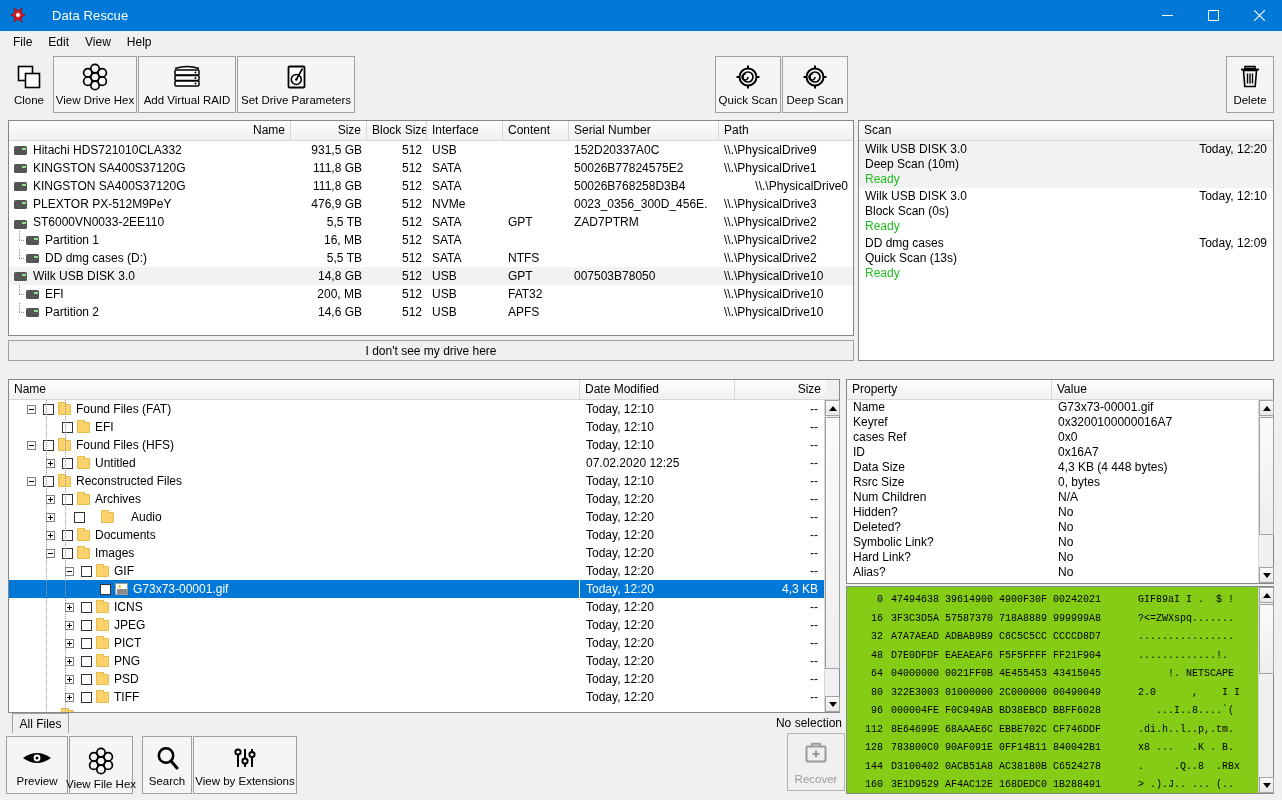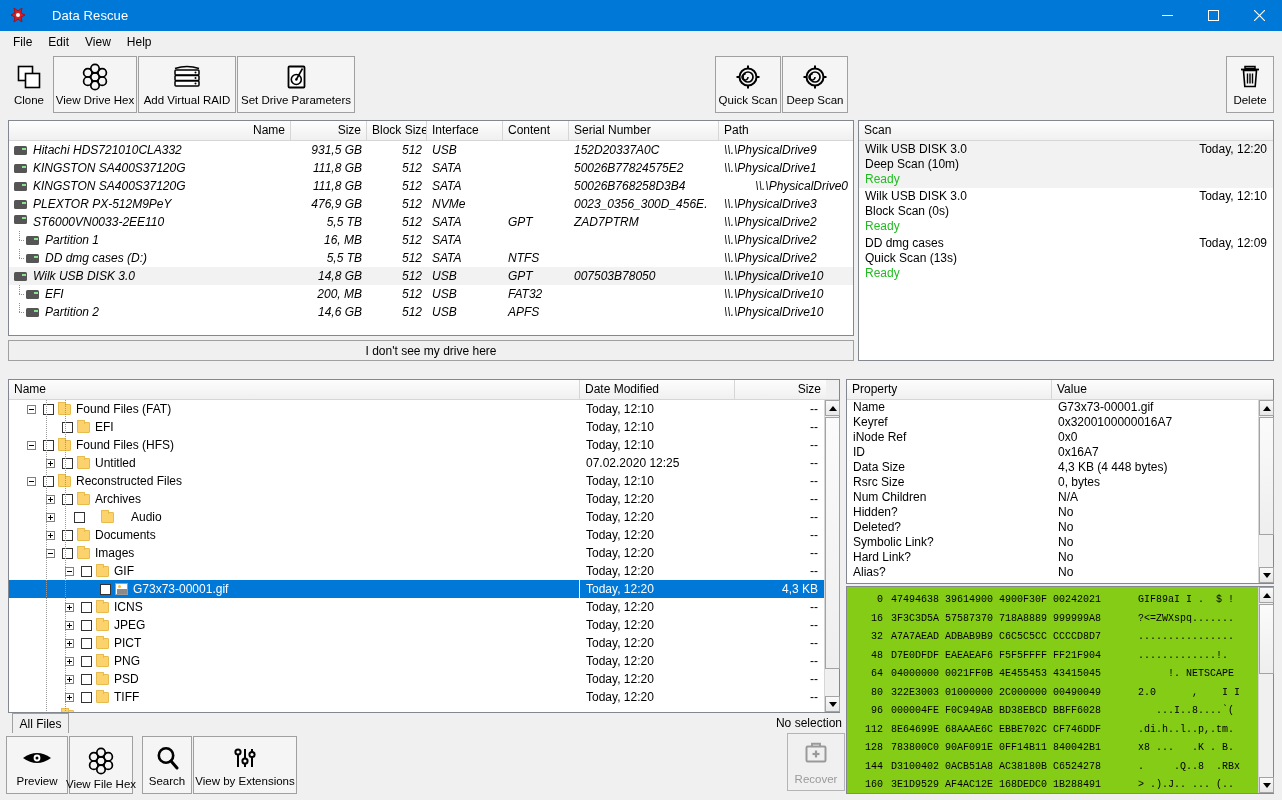--- a/index.html
+++ b/index.html
@@ -49,21 +49,21 @@
   }
   .hcell {
     font-size:12px; line-height:19px; padding:0 5px;
     border-right:1px solid #d6d6d6; overflow:hidden; white-space:nowrap;
     background:linear-gradient(#fdfdfd,#f0f0f0);
   }
   .hcell.right { text-align:right; }
   
   #drivepanel { left:8px; top:120px; width:846px; height:216px; }
   #drivebody { position:absolute; top:20px; left:0; right:0; bottom:0; overflow:hidden; }
-  .drow { height:18px; display:flex; align-items:center; font-size:12px;font-style:italic; }
+  .drow { height:18px; display:flex; align-items:center; font-size:12px; }
   .drow.sel { background:#f2f2f2; }
   .dcell { padding:0 5px; white-space:nowrap; overflow:hidden; }
   .dcell.right { text-align:right; }
   .diskicon { width:13px; height:9px; flex:none; position:relative; }
   .diskicon i { position:absolute; inset:0; background:#555; border-radius:1.5px; }
   .diskicon i:after {
     content:""; position:absolute; right:1.5px; top:2px; width:4px; height:2px;
     background:#8fe08f;
   }
   .treepipe { width:12px; height:18px; position:relative; flex:none; }
@@ -397,21 +397,21 @@
           <span style="margin-left: 6px;">PLEXTOR PX-512M9PeY</span>
         </div>
         <div class="dcell right" style="width: 76px;">476,9 GB</div>
         <div class="dcell right" style="width: 60px;">512</div>
         <div class="dcell" style="width: 76px;">NVMe</div>
         <div class="dcell" style="width: 66px;"></div>
         <div class="dcell" style="width: 150px;">0023_0356_300D_456E.</div>
         <div class="dcell" style="width: 134px;">\\.\PhysicalDrive3</div>
       </div>
       <div class="drow">
-        <div class="dcell" style="width: 282px; display: flex; align-items: flex-start;">
+        <div class="dcell" style="width: 282px; display: flex; align-items: flex-end;">
           <span class="diskicon">
             <i></i>
           </span>
           <span style="margin-left: 6px;">ST6000VN0033-2EE110</span>
         </div>
         <div class="dcell right" style="width: 76px;">5,5 TB</div>
         <div class="dcell right" style="width: 60px;">512</div>
         <div class="dcell" style="width: 76px;">SATA</div>
         <div class="dcell" style="width: 66px;">GPT</div>
         <div class="dcell" style="width: 150px;">ZAD7PTRM</div>
@@ -867,21 +867,21 @@
   <div id="propbody">
       <div class="prow">
         <div class="pk">Name</div>
         <div class="pv">G73x73-00001.gif</div>
       </div>
       <div class="prow">
         <div class="pk">Keyref</div>
         <div class="pv">0x3200100000016A7</div>
       </div>
       <div class="prow">
-        <div class="pk">iNode Ref</div>
+        <div class="pk">cases Ref</div>
         <div class="pv">0x0</div>
       </div>
       <div class="prow">
         <div class="pk">ID</div>
         <div class="pv">0x16A7</div>
       </div>
       <div class="prow">
         <div class="pk">Data Size</div>
         <div class="pv">4,3 KB (4 448 bytes)</div>
       </div>

